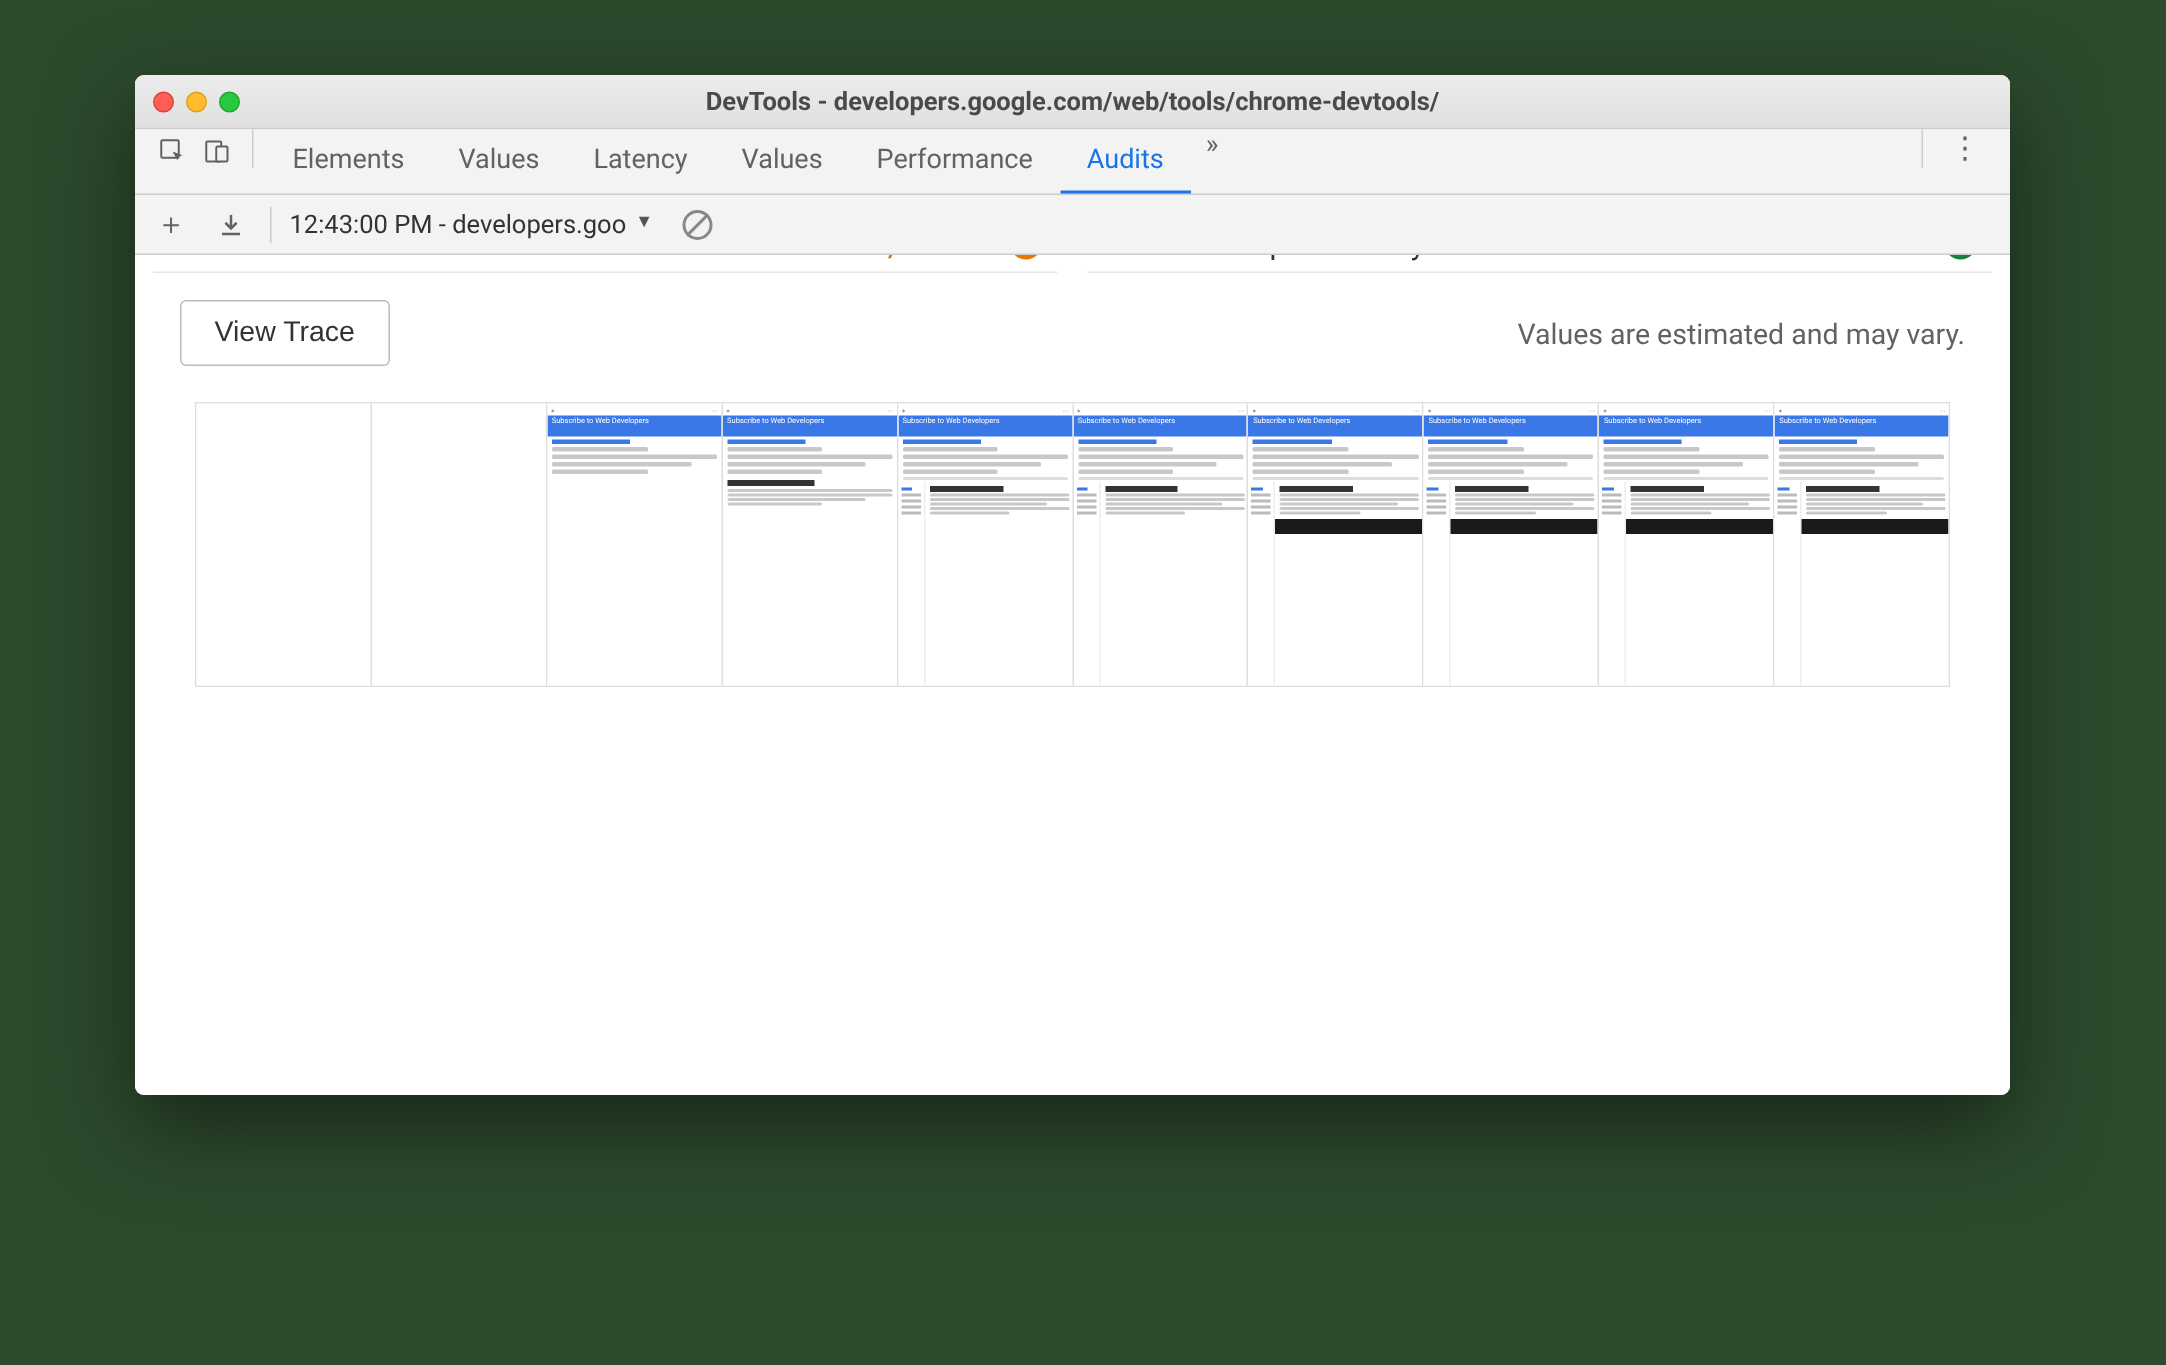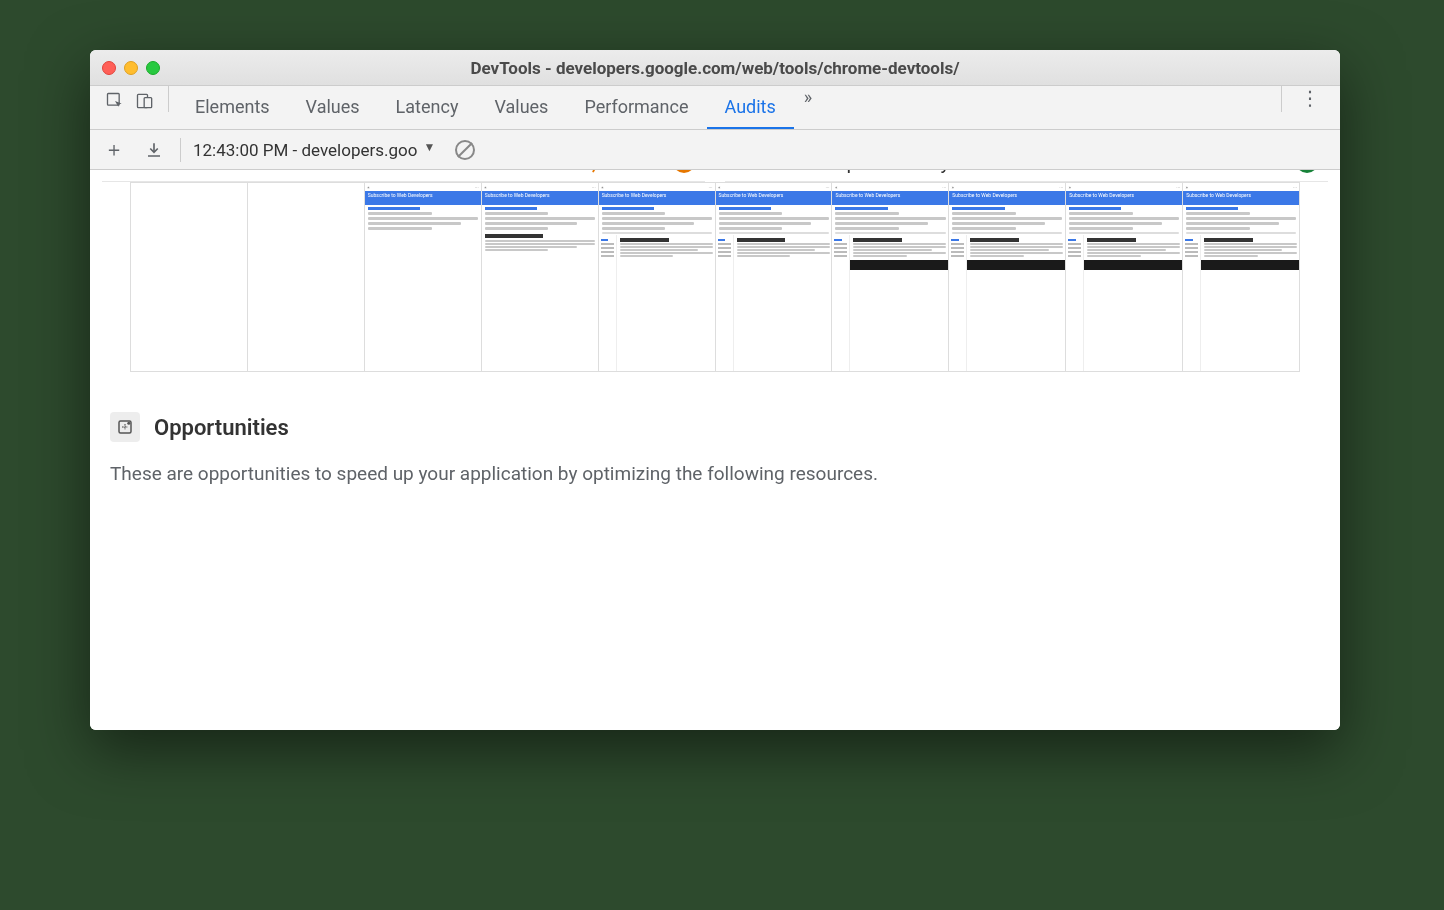--- a/index.html
+++ b/index.html
@@ -238,20 +238,25 @@
         <span class="metric-badge orange">!</span>
       </div>
       <div class="metric">
         <span class="metric-label">Estimated Input Latency</span>
         <span class="spacer"></span>
         <span class="metric-value green">16 ms</span>
         <span class="metric-badge green">✓</span>
       </div>
     </div>
 
+    <div class="trace-row">
+      <button class="view-trace-btn">View Trace</button>
+      <span class="spacer"></span>
+      <span class="trace-note">Values are estimated and may vary.</span>
+    </div>
 
     <div class="filmstrip">
       <div class="frame blank"></div>
       <div class="frame blank"></div>
 
       <div class="frame">
         <div class="topbar">
             <span>✶</span>
             <span>⋯</span>
           </div>
@@ -474,28 +479,15 @@
                 <div class="line m"></div>
                 <div class="line l"></div>
                 <div class="line s"></div>
               </div>
             <div class="darkbar"></div>
           </div>
         </div>
       </div>
     </div>
 
-    <div class="opps">
-      <div class="opps-head">
-        <div class="opps-icon">
-          <svg viewBox="0 0 24 24" fill="none" stroke="currentColor" stroke-width="2">
-            <rect x="4" y="4" width="16" height="16" rx="2"></rect>
-            <path d="M12 8 v8 M8 12 h8" stroke-dasharray="1 1"></path>
-            <circle cx="17" cy="7" r="2" fill="currentColor" stroke="none"></circle>
-          </svg>
-        </div>
-        <div class="opps-title">Opportunities</div>
-      </div>
-      <div class="opps-desc">These are opportunities to speed up your application by optimizing the following resources.</div>
-    </div>
 
   </div>
 </div>
 
 </body></html>

